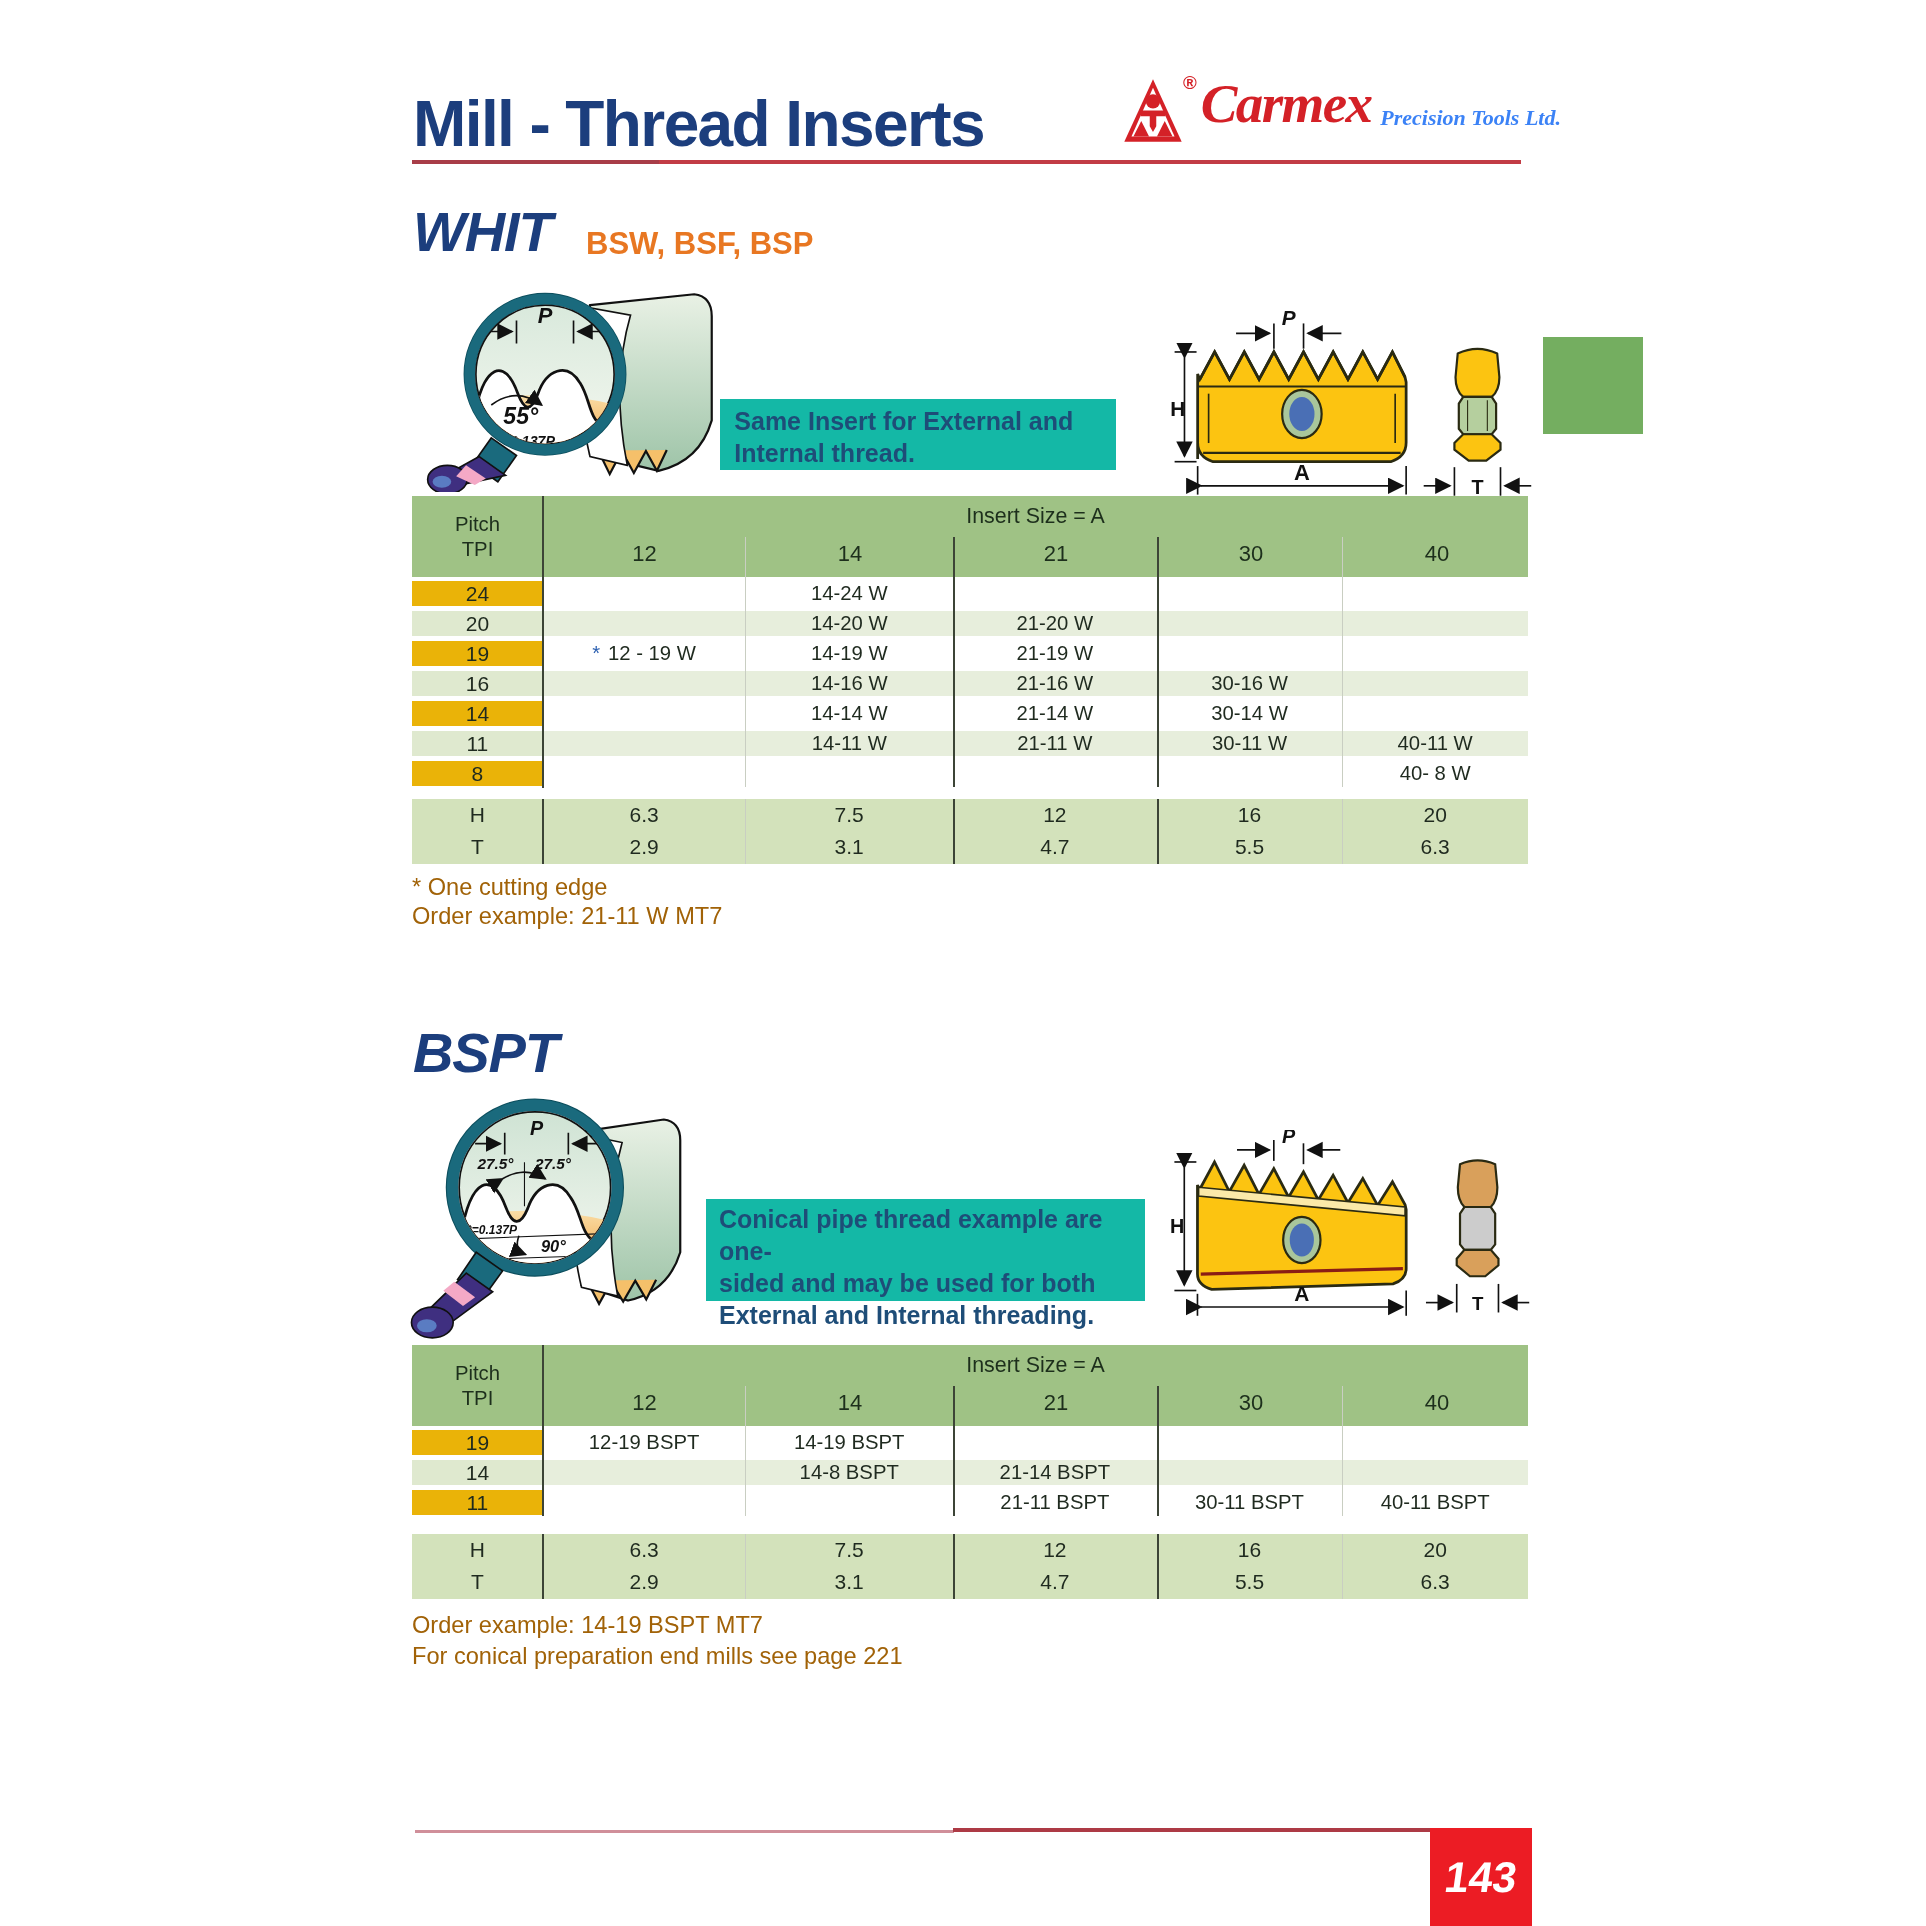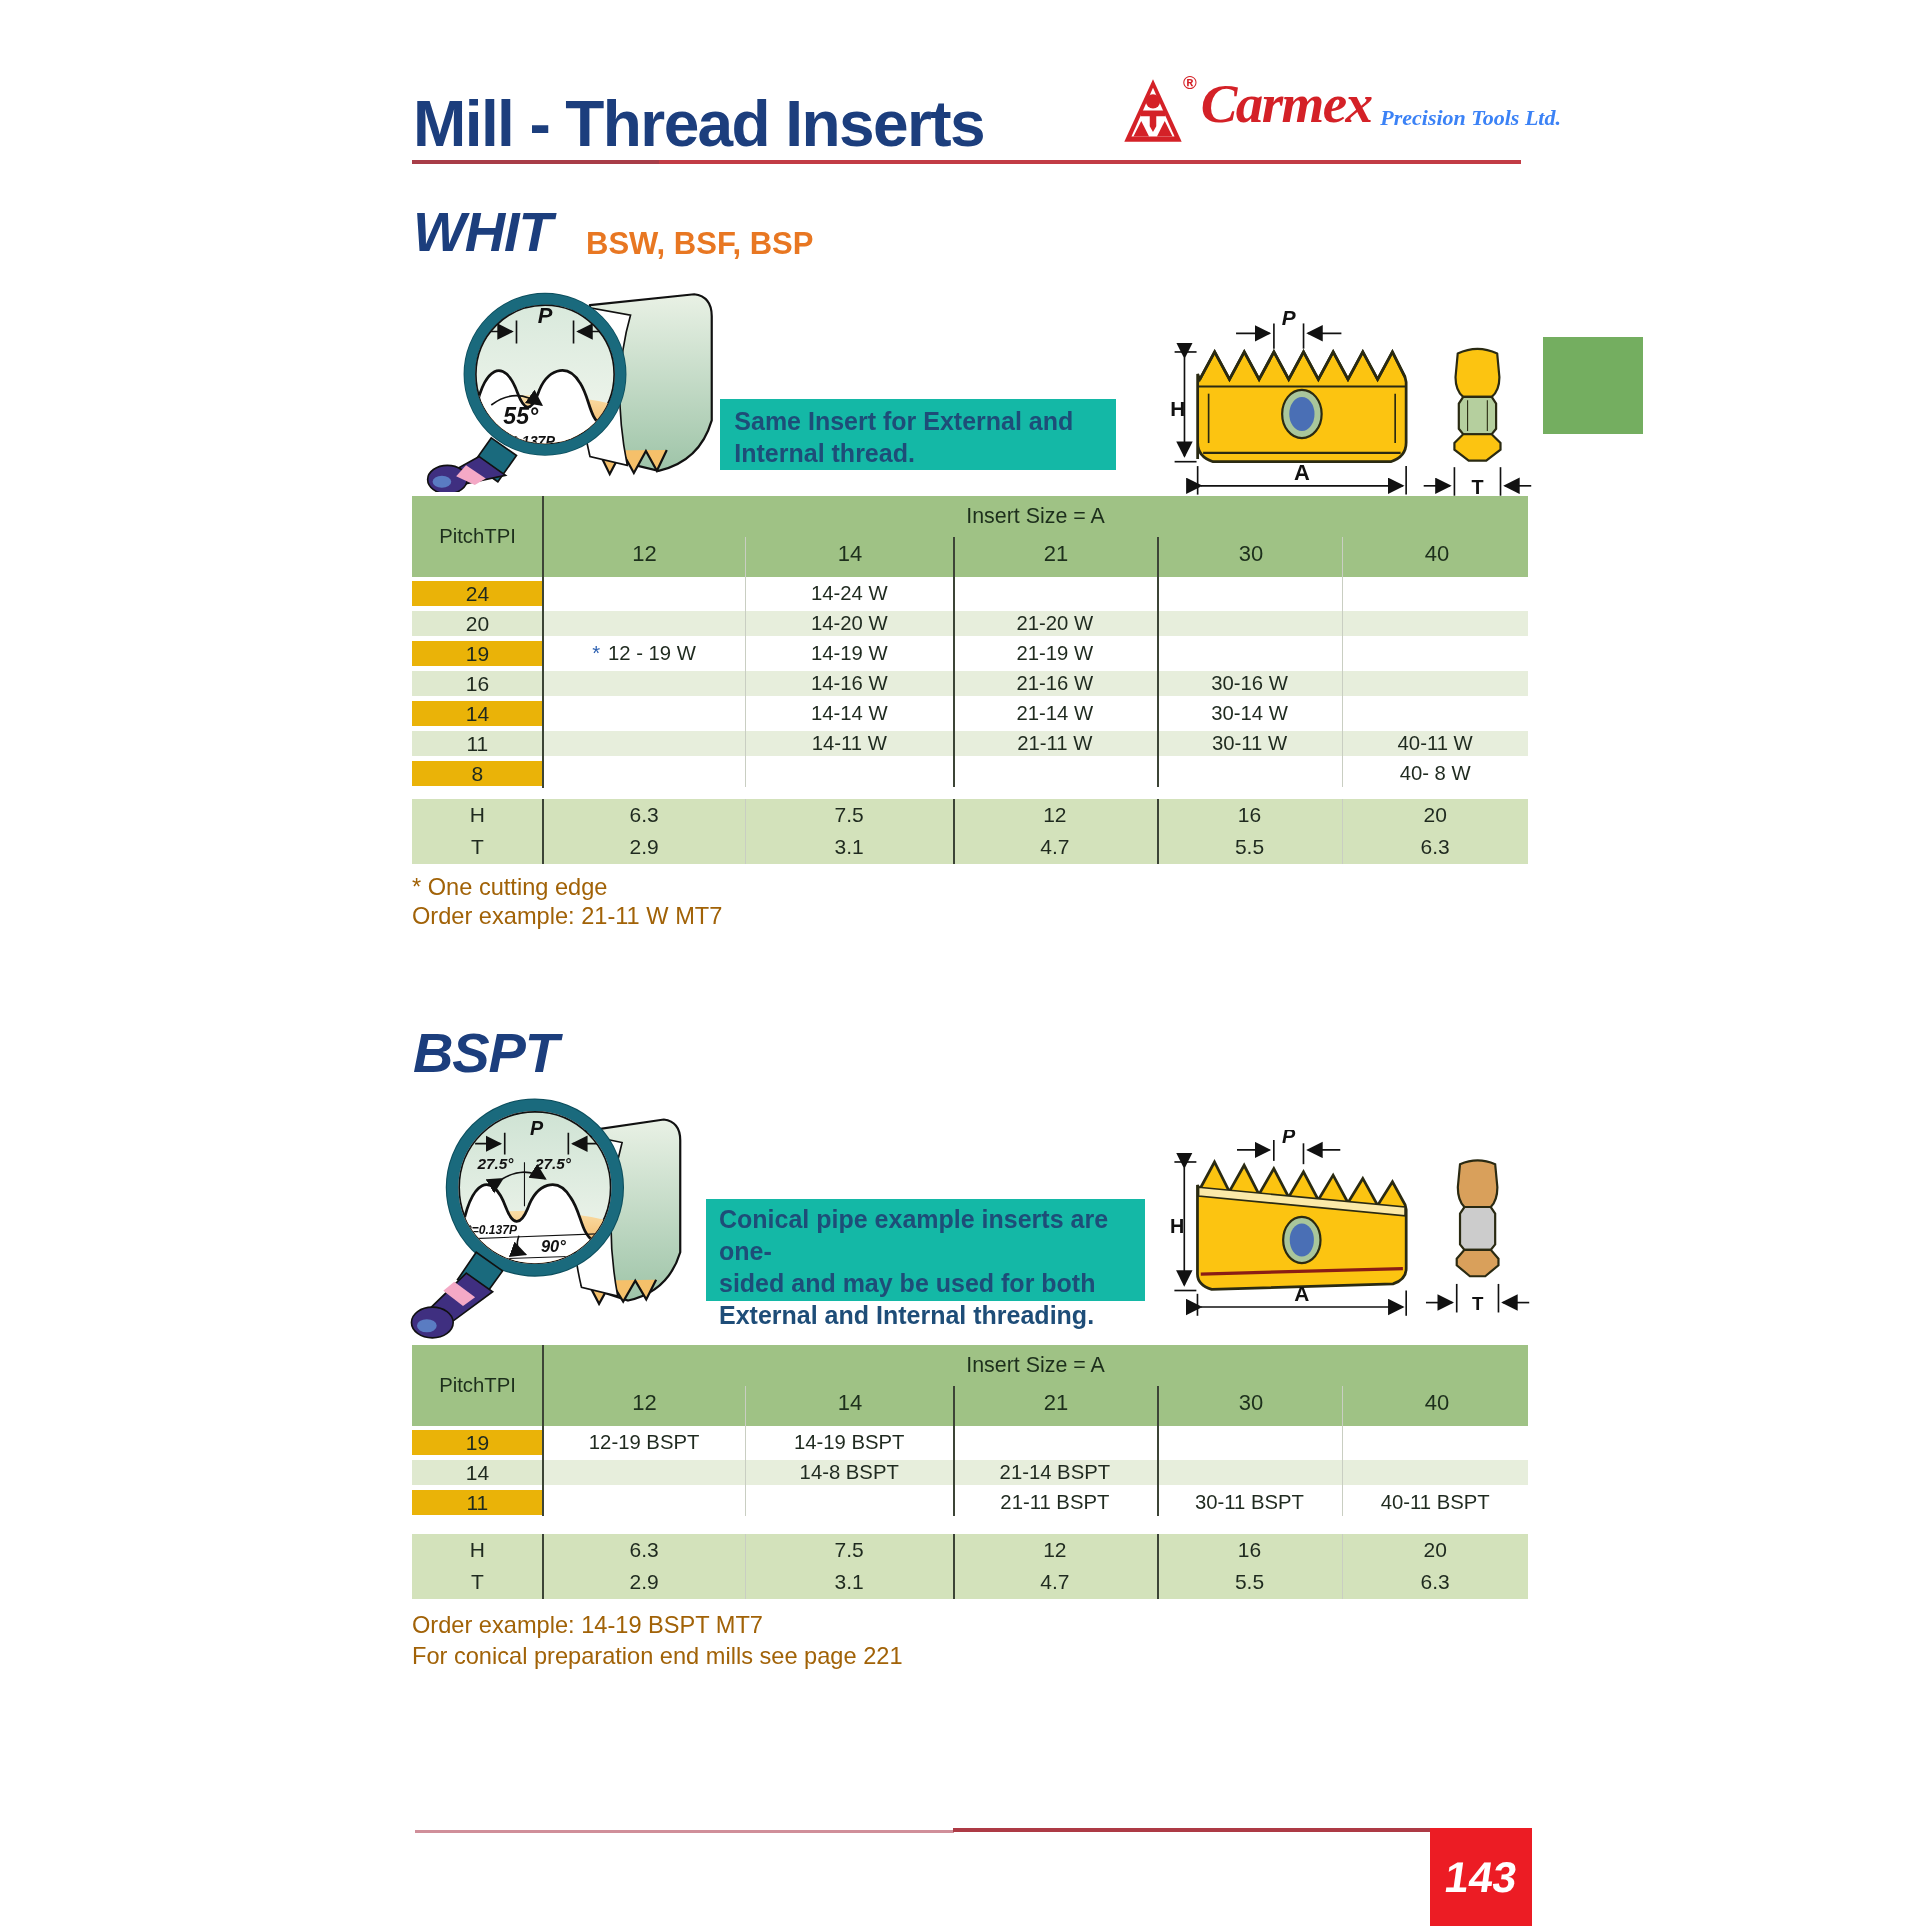--- a/index.html
+++ b/index.html
@@ -27,21 +27,21 @@
   
   .gbox{background:#14b8a6;color:#1e4d78;font-weight:bold;}
   .gbox1{left:720px;top:399px;width:396px;height:71px;font-size:25px;line-height:32px;padding:5.5px 0 0 14.3px;box-sizing:border-box;}
   .gbox2{left:706px;top:1199px;width:439px;height:102px;font-size:25px;line-height:32px;padding:4.4px 0 0 13px;box-sizing:border-box;}
 
   .gsq{left:1543px;top:337px;width:100px;height:97px;background:#74ae60;}
 
   
   .twrap{position:absolute;left:412px;width:1116px;}
   .thead{position:relative;height:81px;background:#9fc285;color:#1d2f1c;}
-  .pitch-cell{position:absolute;left:0;top:0;width:131px;height:81px;display:flex;flex-direction:row;
+  .pitch-cell{position:absolute;left:0;top:0;width:131px;height:81px;display:flex;flex-direction:column;
               align-items:center;justify-content:center;font-size:20.3px;line-height:25px;}
   .span-label{position:absolute;left:131px;right:0;top:7.7px;text-align:center;font-size:21.4px;}
   .cols{position:absolute;left:131px;top:41px;display:flex;height:33px;}
   .cols>div{display:flex;align-items:center;justify-content:center;font-size:22px;}
   .cols>div:nth-child(1){width:203px}.cols>div:nth-child(2){width:208px}
   .cols>div:nth-child(3){width:204px}.cols>div:nth-child(4){width:186px}
   .cols>div:nth-child(5){width:186px}
   .tbody{margin-top:4.4px;}
   .trow{display:flex;height:25px;margin-bottom:5px;background:#ffffff;}
   .trow.green{background:#e7eedc;}
@@ -360,21 +360,21 @@
     </g>
 
     <polygon points="128,330 176,364 140,414 94,380" fill="#1a6a7d" stroke="#111" stroke-width="3"></polygon>
     <polygon points="110,368 158,402 66,470 36,440" fill="#3f2f80" stroke="#111" stroke-width="3"></polygon>
     <ellipse cx="48" cy="458" rx="38" ry="28" fill="#3f2f80" stroke="#111" stroke-width="3"></ellipse>
     <ellipse cx="38" cy="464" rx="18" ry="12" fill="#5a7cc2"></ellipse>
     <polygon points="88,384 126,412 104,428 68,400" fill="#f4a9c6"></polygon>
   </svg>
 
   <div class="abs gbox gbox2">
-    <div>Conical pipe example inserts are one-</div>
+    <div>Conical pipe thread example are one-</div>
     <div>sided and may be used for both</div>
     <div>External and Internal threading.</div>
   </div>
 
   <svg class="abs" style="left:1170px;top:1130px;" width="379" height="187" viewBox="0 0 690 340">
     <defs>
       <marker id="daw2" markerWidth="12" markerHeight="12" refX="9" refY="5" orient="auto">
         <path d="M0,0 L10,5 L0,10 Z" fill="#111"></path>
       </marker>
     </defs>

